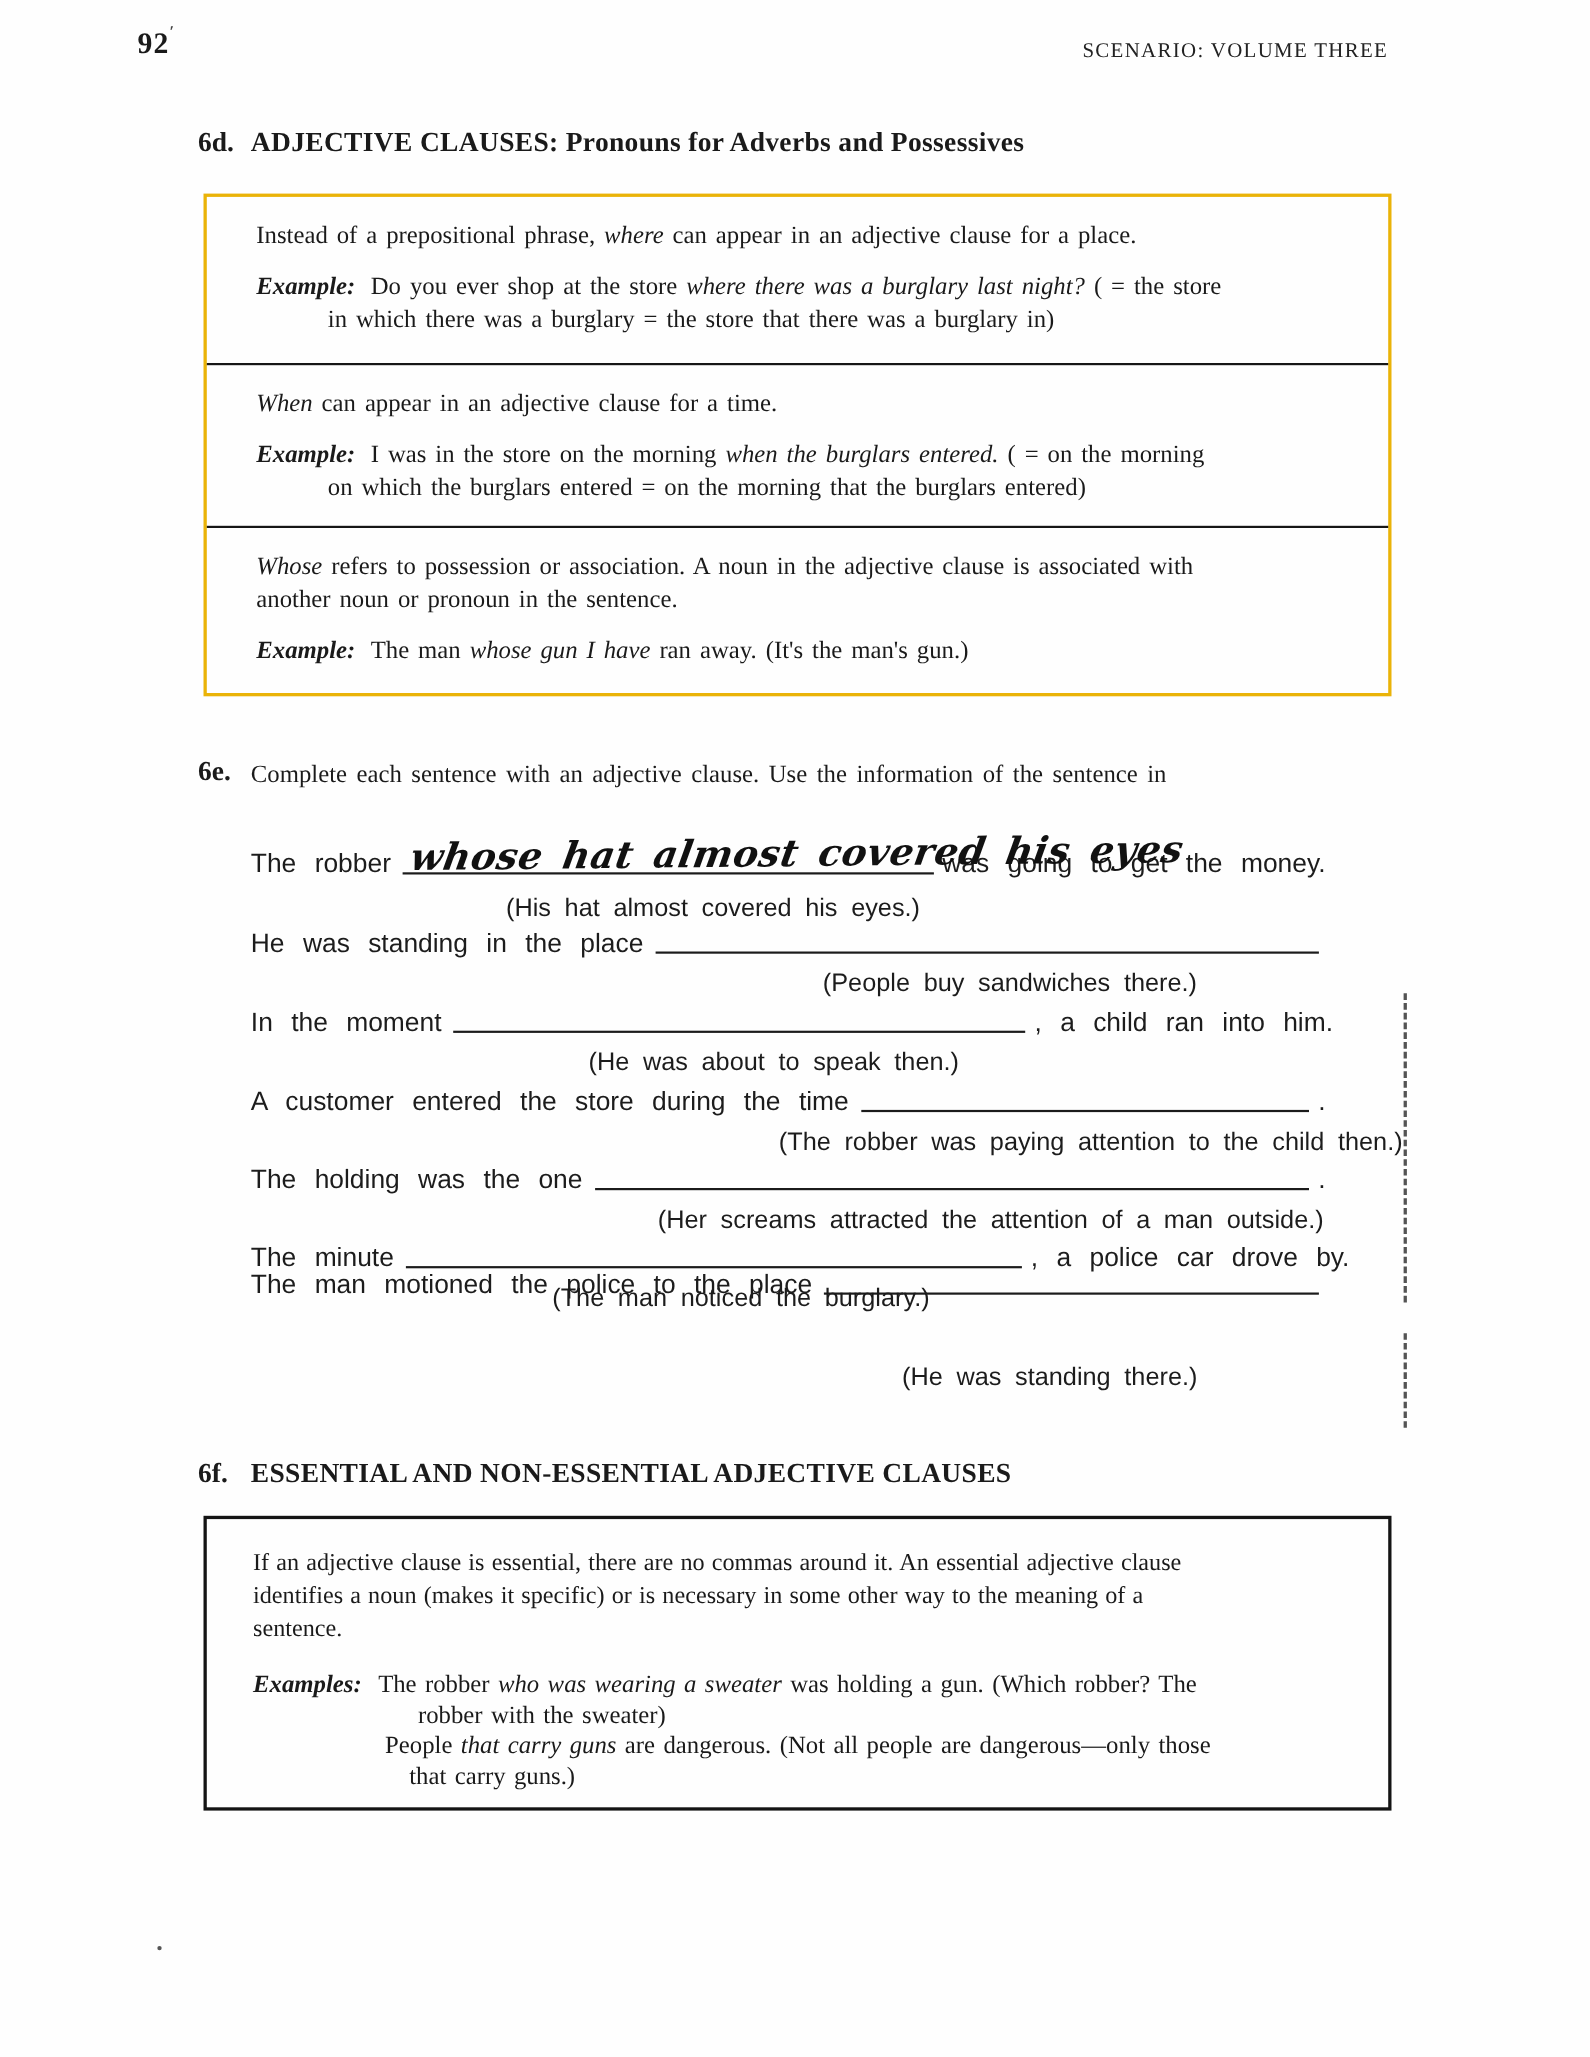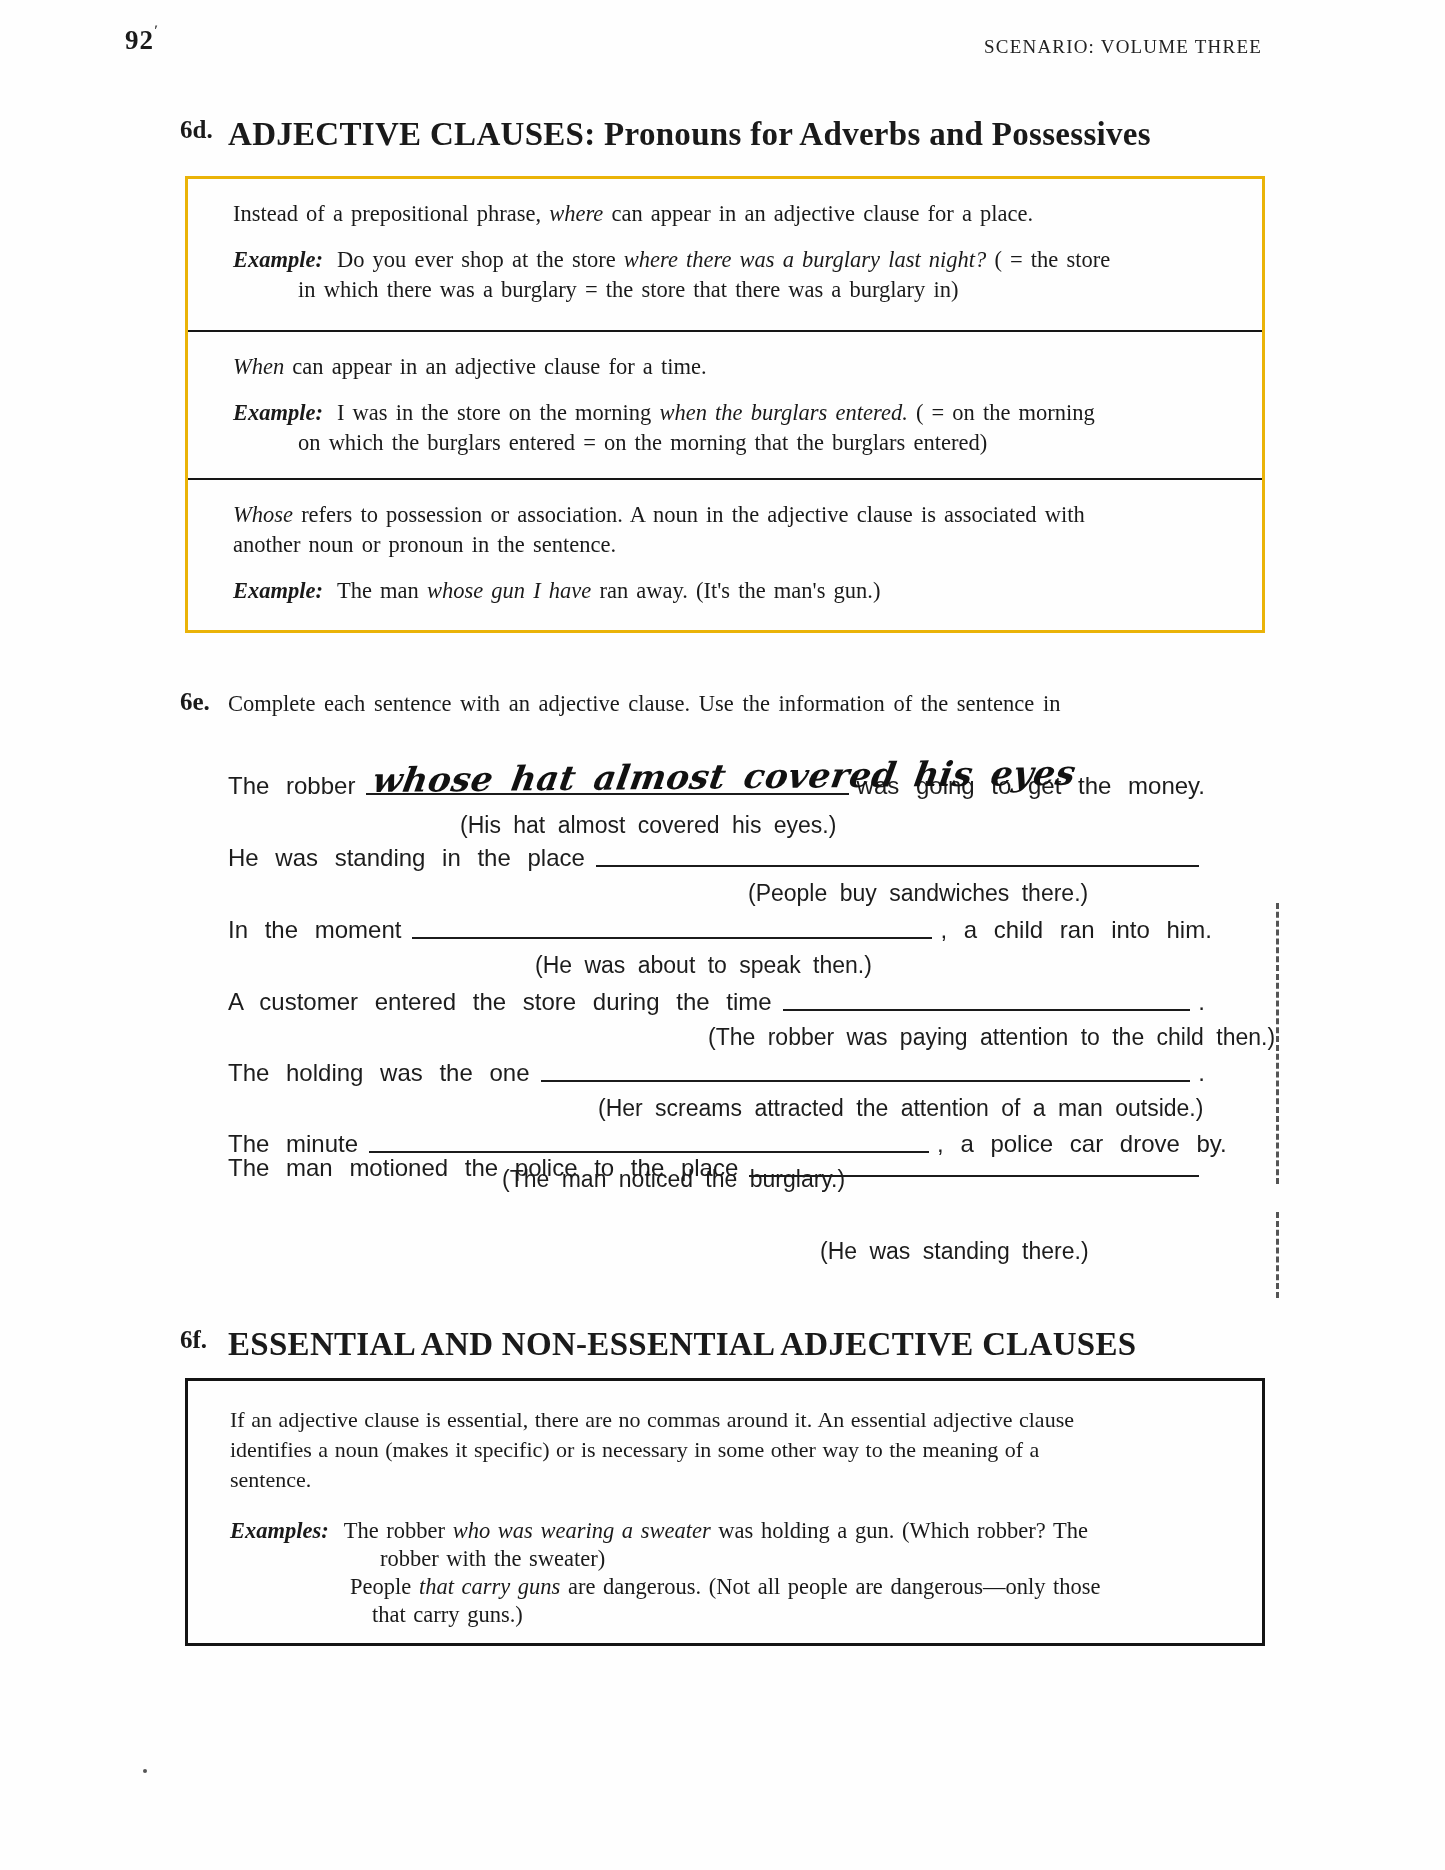--- a/index.html
+++ b/index.html
@@ -14,21 +14,21 @@
     font-size:27px; font-weight:bold; letter-spacing:1px;
   }
   .hdr-num::after { content:"ʹ"; font-size:15px; vertical-align:14px; color:#444; }
   .hdr-title {
     position:absolute; top:36px; right:183px;
     font-size:19px; letter-spacing:1.2px; color:#222;
   }
   
   .sec-head { position:absolute; left:180px; display:flex; }
   .sec-no { font-size:25px; font-weight:bold; width:48px; flex:0 0 48px; }
-  .sec-title { font-size:33px; font-weight:bold; letter-spacing:0.3px; white-space:nowrap; }
+  .sec-title { font-size:25px; font-weight:bold; letter-spacing:0.3px; white-space:nowrap; }
   
   .rulebox {
     position:absolute; left:185px; top:176px; width:1080px;
     border:3px solid #eab308; box-sizing:border-box; background:transparent;
   }
   .rule-sec { box-sizing:border-box; padding:20px 36px 0 45px; }
   .rule-sec + .rule-sec { border-top:2.5px solid #161616; }
   .rs1 { height:151px; }
   .rs2 { height:148px; }
   .rs3 { height:152px; }

